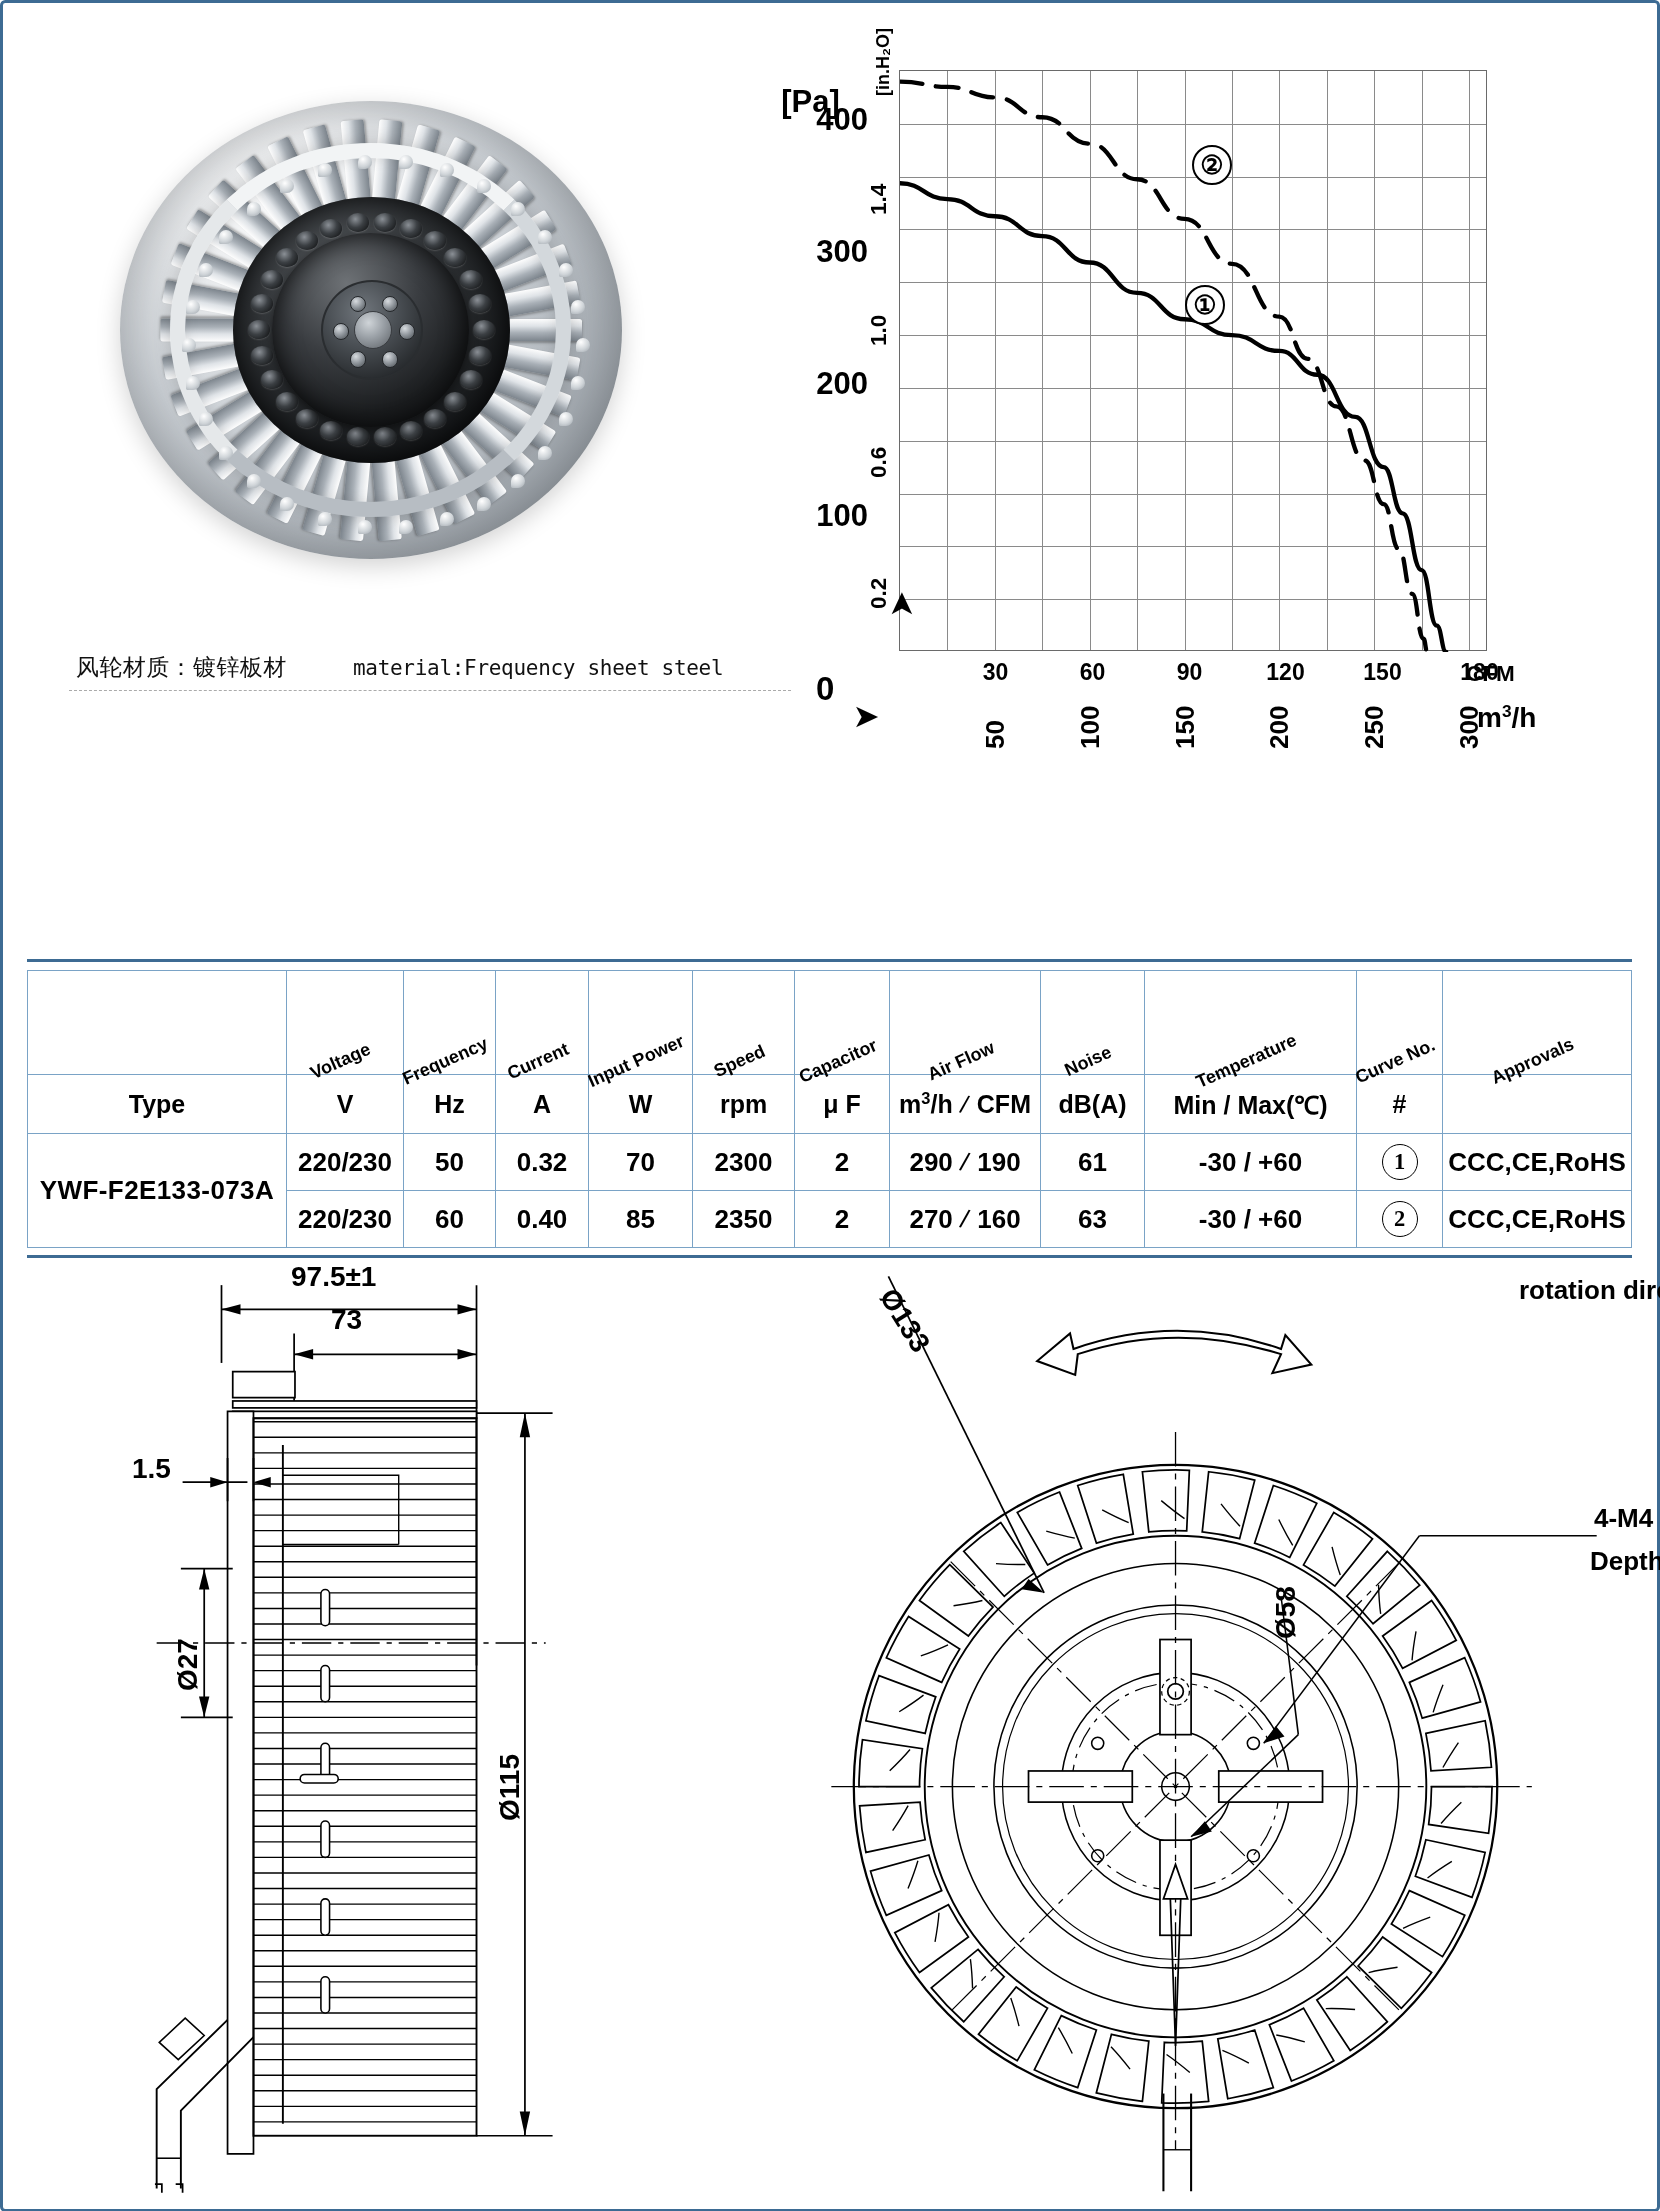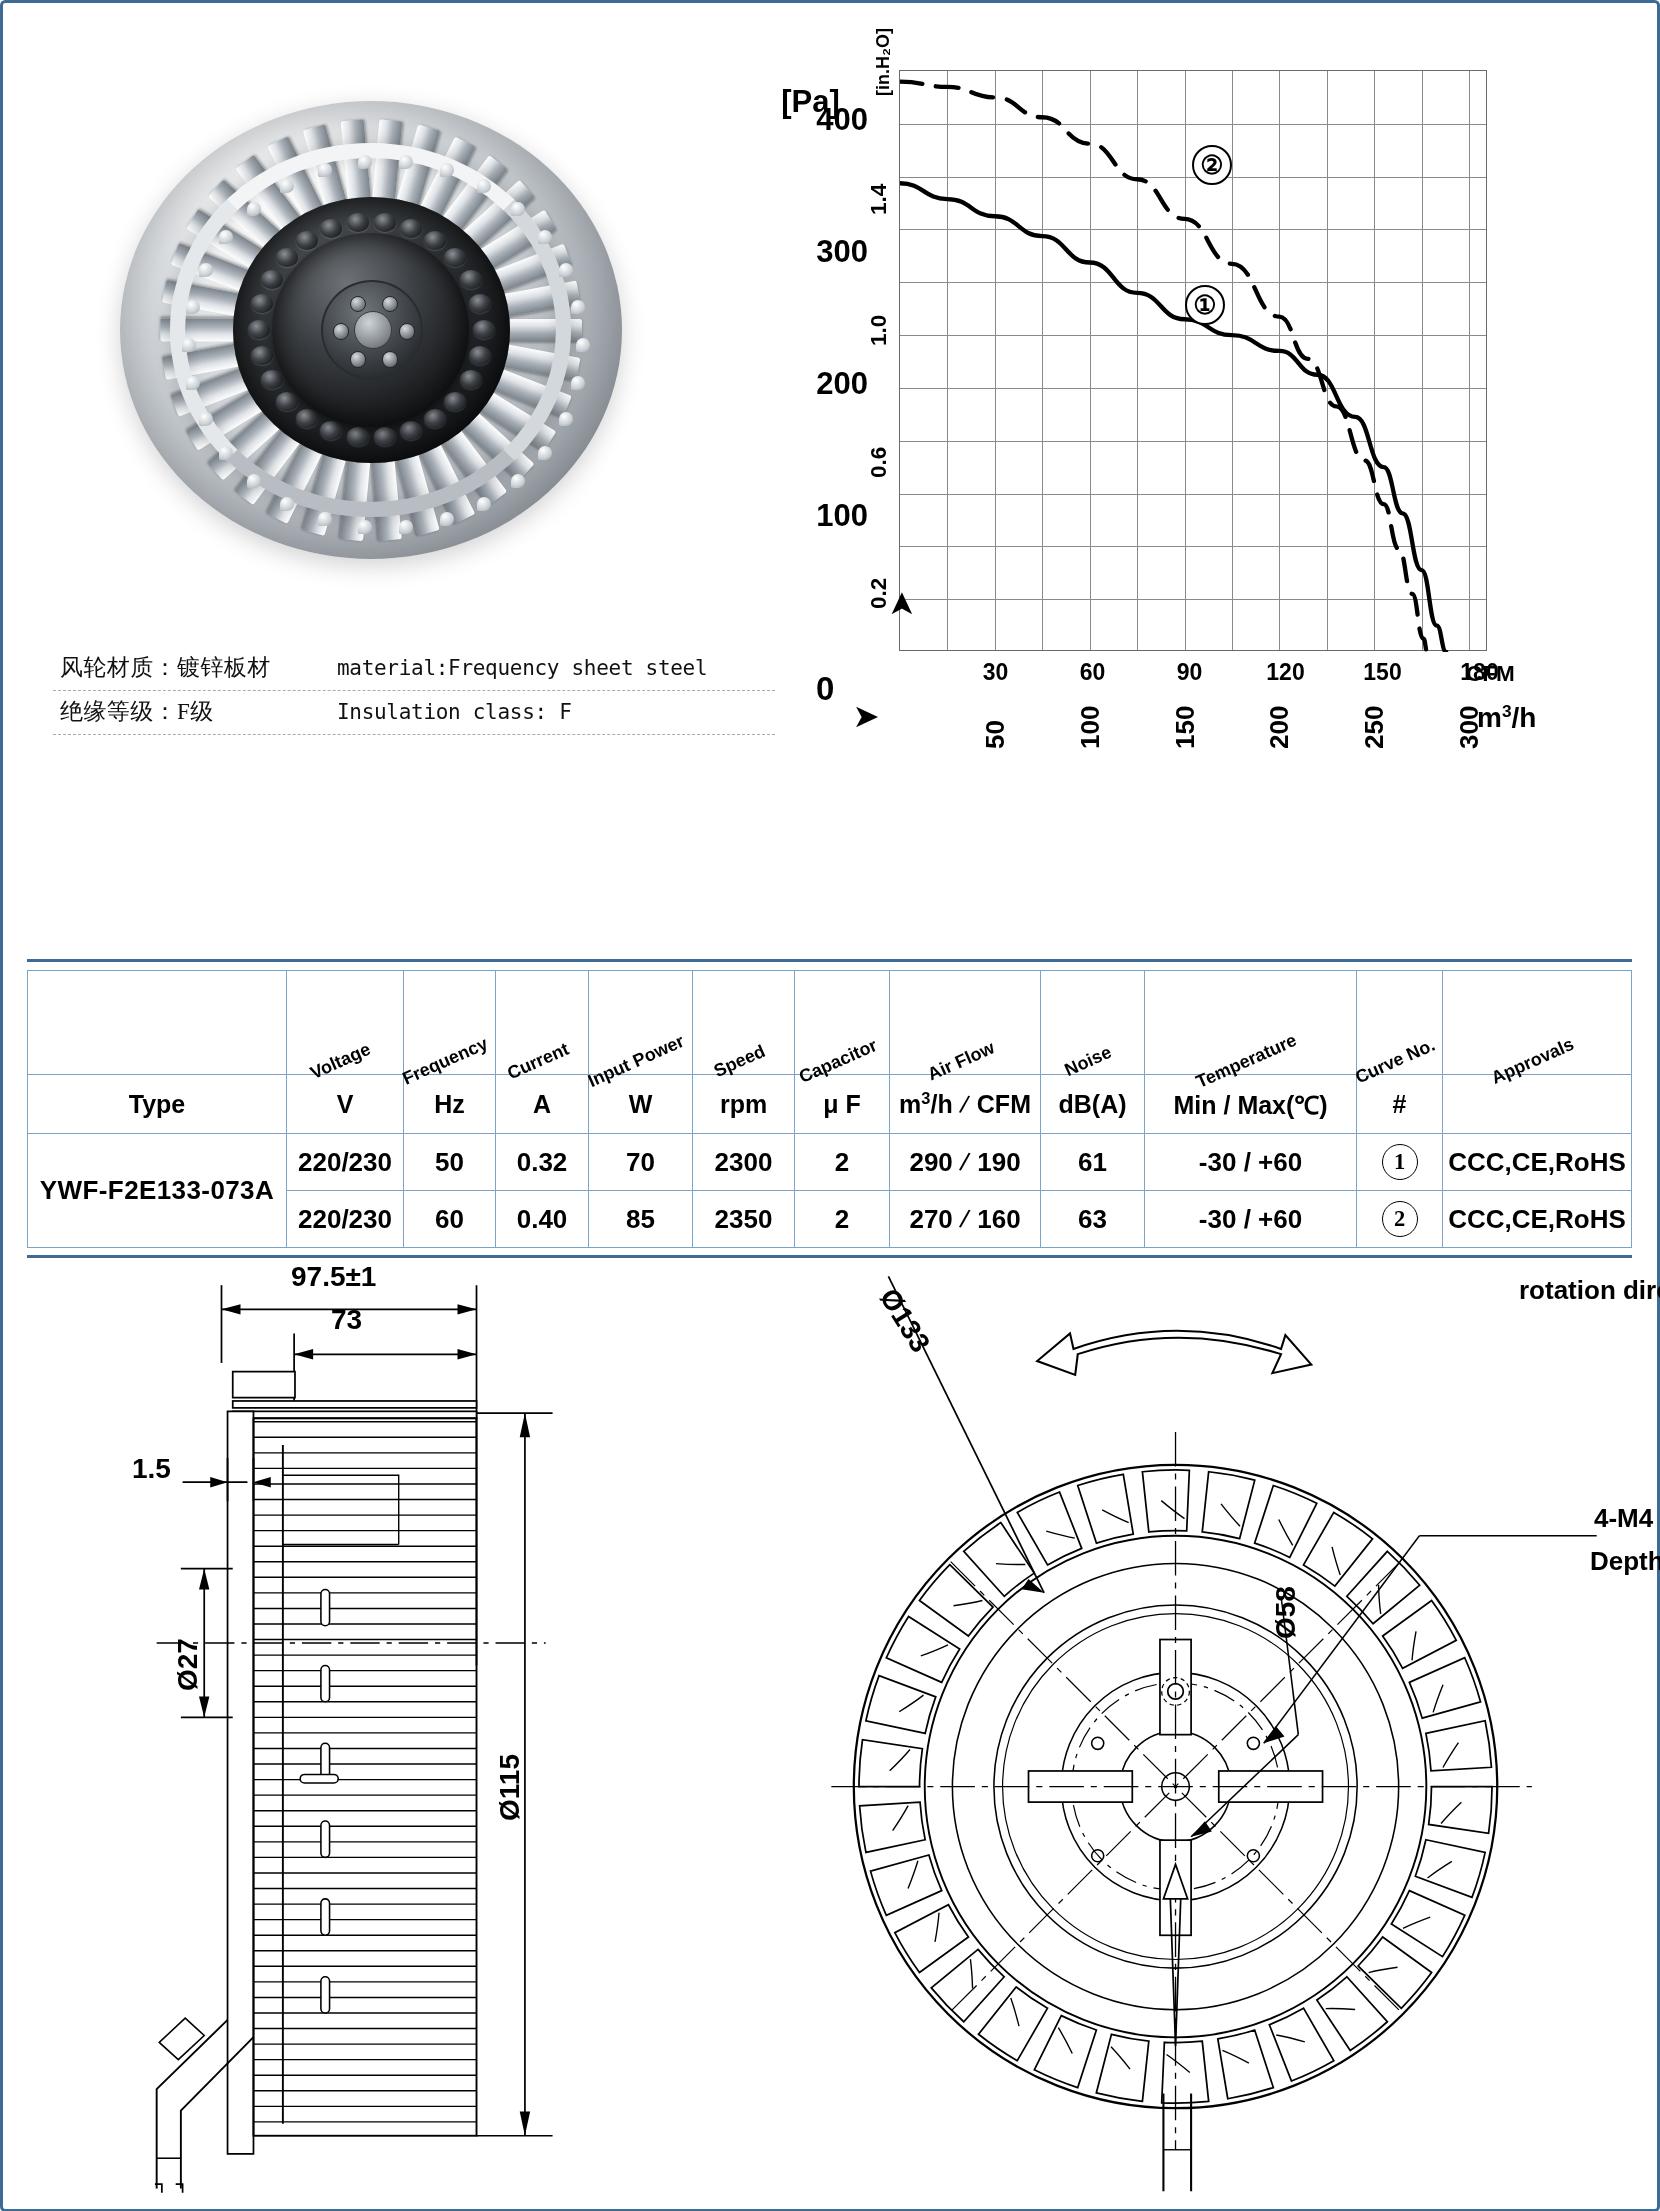--- a/index.html
+++ b/index.html
@@ -97,21 +97,21 @@
     position: absolute; left: 50%; top: 50%;
     width: 16.4px; height: 16.4px; margin: -8.2px 0 0 -8.2px;
     border-radius: 50%;
     background: radial-gradient(circle at 35% 30%, #d8dce0 0%, #8d9399 50%, #494e53 100%);
     border: 0.9px solid #25282b;
     transform-origin: 8.2px 8.2px;
   }
 
   
   #spec-block {
-    position: absolute; left: 50px; top: 644px; width: 722px;
+    position: absolute; left: 66px; top: 644px; width: 722px;
   }
   .spec-row {
     display: flex; align-items: baseline;
     border-bottom: 0.9px dashed #aaa;
     padding: 5.2px 0 7px 7px;
     font-family: "Liberation Serif", serif;
     font-size: 23px;
     color: #111;
     white-space: nowrap;
   }
@@ -393,24 +393,20 @@
         </div>
         <div class="imp-disc imp-boss"></div>
       </div>
     </div>
 
     <div id="spec-block">
       <div class="spec-row">
         <span class="spec-cn">风轮材质：镀锌板材</span>
         <span class="spec-en">material:Frequency sheet steel</span>
       </div>
-      <div class="spec-row">
-        <span class="spec-cn">绝缘等级：F级</span>
-        <span class="spec-en">Insulation class: F</span>
-      </div>
     </div>
 
     <div id="chart-area">
       <div id="y-unit-pa">[Pa]</div>
       <div id="y-unit-h2o">[in.H₂O]</div>
 
       <div id="ytick-pa-group">
           <div class="ytick-pa" style="top: 60px;">400</div>
           <div class="ytick-pa" style="top: 192px;">300</div>
           <div class="ytick-pa" style="top: 324px;">200</div>

